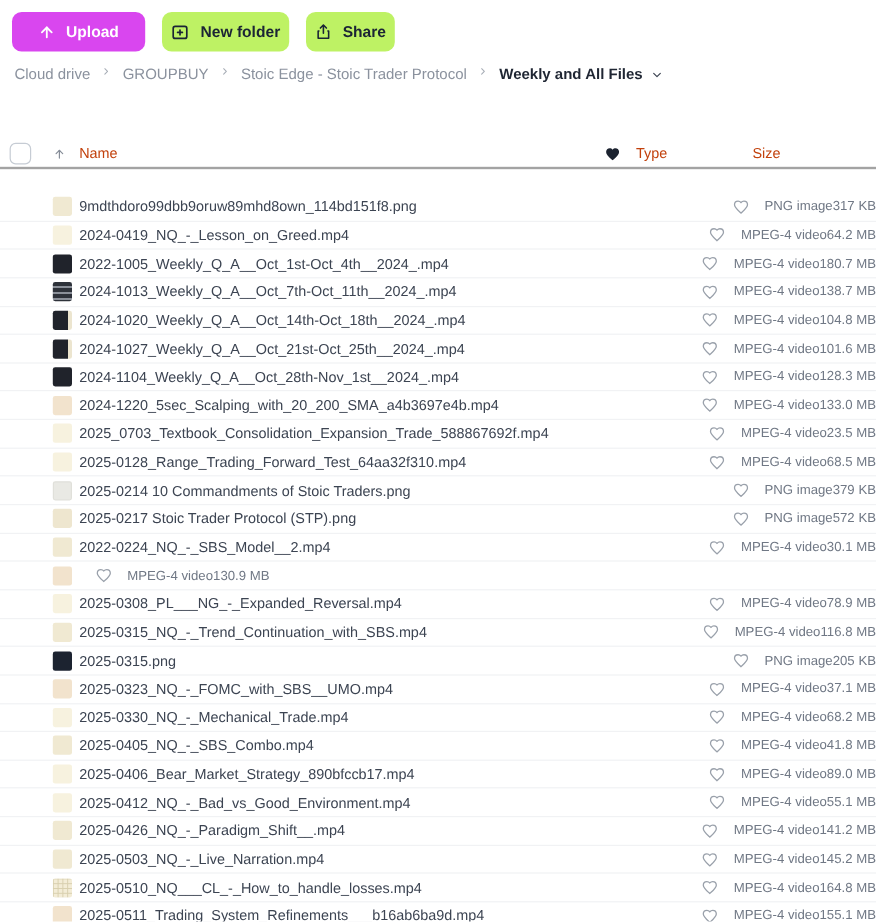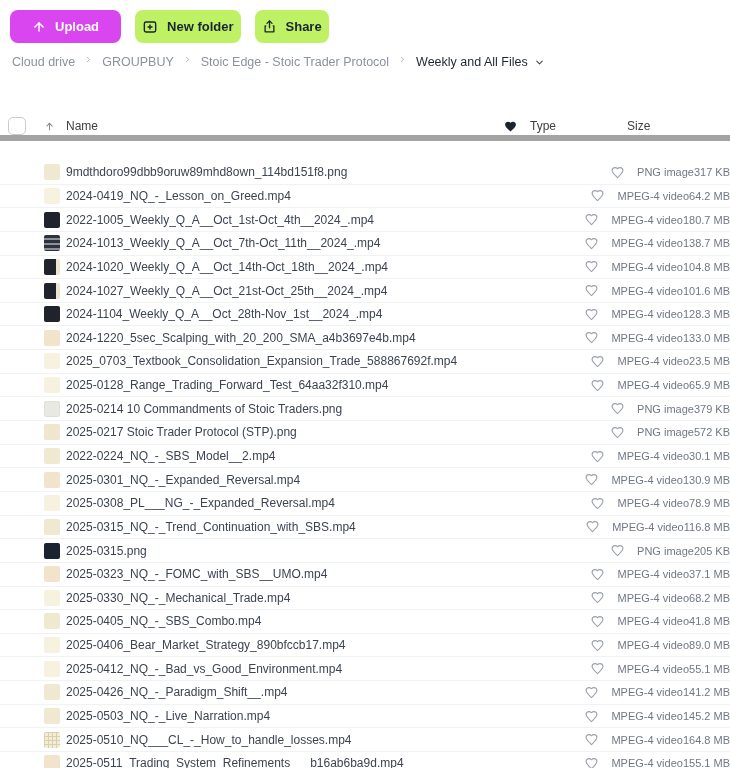--- a/index.html
+++ b/index.html
@@ -15,25 +15,25 @@
   .btn-primary { background:#d946ef; color:#ffffff; padding:0 22px; }
   .btn-secondary { background:#bef264; color:#1b2435; padding:0 7px; }
   .btn svg { display:block; }
 
   
   .breadcrumb { display:flex; align-items:flex-start; gap:9px; padding:12px 0 0 12px;
                 font-size:12.5px; color:#8b929e; }
   .crumb { color:#8b929e; cursor:pointer; }
   .crumb-sep { display:flex; color:#a7adb6; }
   .crumb-current { display:flex; align-items:center; gap:6px; color:#1f2633;
-                   font-weight:400; cursor:pointer; }
+                   font-weight:700; cursor:pointer; }
 
   
   .table-header { display:flex; align-items:center; margin-top:48px; height:24px;
-                  padding-left:8px; border-bottom:6px solid #a3a3a3; color:#404040;
+                  padding-left:8px; border-bottom:2px solid #a3a3a3; color:#c2410c;
                   font-size:12px; }
   .col-check { width:36px; display:flex; align-items:center; }
   .checkbox { width:18px; height:18px; border:1.5px solid #c6ccd4; border-radius:5px;
               background:#fff; cursor:pointer; }
   .col-sort { width:22px; display:flex; align-items:center; color:#868d98; }
   .col-name { flex:1; }
   .col-heart { width:40px; display:flex; align-items:center; justify-content:center; }
   .col-type { width:97px; }
   .col-size { width:103px; }
 
@@ -313,21 +313,21 @@
       </div>
       <div class="fname">2025-0128_Range_Trading_Forward_Test_64aa32f310.mp4</div>
       <div class="col-heart">
         <button class="heart-btn">
           <svg width="13" height="13" viewBox="0 0 24 24" fill="none" stroke="currentColor" stroke-width="2">
               <path d="M12 21.35l-1.45-1.32C5.4 15.36 2 12.28 2 8.5 2 5.42 4.42 3 7.5 3c1.74 0 3.41.81 4.5 2.09C13.09 3.81 14.76 3 16.5 3 19.58 3 22 5.42 22 8.5c0 3.78-3.4 6.86-8.55 11.54L12 21.35z"></path>
             </svg>
         </button>
       </div>
       <div class="ftype">MPEG-4 video</div>
-      <div class="fsize">65.9 MB</div>
+      <div class="fsize">68.5 MB</div>
     </div>
 
     <div class="row">
       <div class="col-check"></div>
       <div class="col-sort">
         <span class="thumb t-light"></span>
       </div>
       <div class="fname">2025-0214 10 Commandments of Stoic Traders.png</div>
       <div class="col-heart">
         <button class="heart-btn">
@@ -372,21 +372,20 @@
       </div>
       <div class="ftype">MPEG-4 video</div>
       <div class="fsize">30.1 MB</div>
     </div>
 
     <div class="row">
       <div class="col-check"></div>
       <div class="col-sort">
         <span class="thumb t-tan"></span>
       </div>
-      <div class="fname">2025-0301_NQ_-_Expanded_Reversal.mp4</div>
       <div class="col-heart">
         <button class="heart-btn">
           <svg width="13" height="13" viewBox="0 0 24 24" fill="none" stroke="currentColor" stroke-width="2">
               <path d="M12 21.35l-1.45-1.32C5.4 15.36 2 12.28 2 8.5 2 5.42 4.42 3 7.5 3c1.74 0 3.41.81 4.5 2.09C13.09 3.81 14.76 3 16.5 3 19.58 3 22 5.42 22 8.5c0 3.78-3.4 6.86-8.55 11.54L12 21.35z"></path>
             </svg>
         </button>
       </div>
       <div class="ftype">MPEG-4 video</div>
       <div class="fsize">130.9 MB</div>
     </div>

